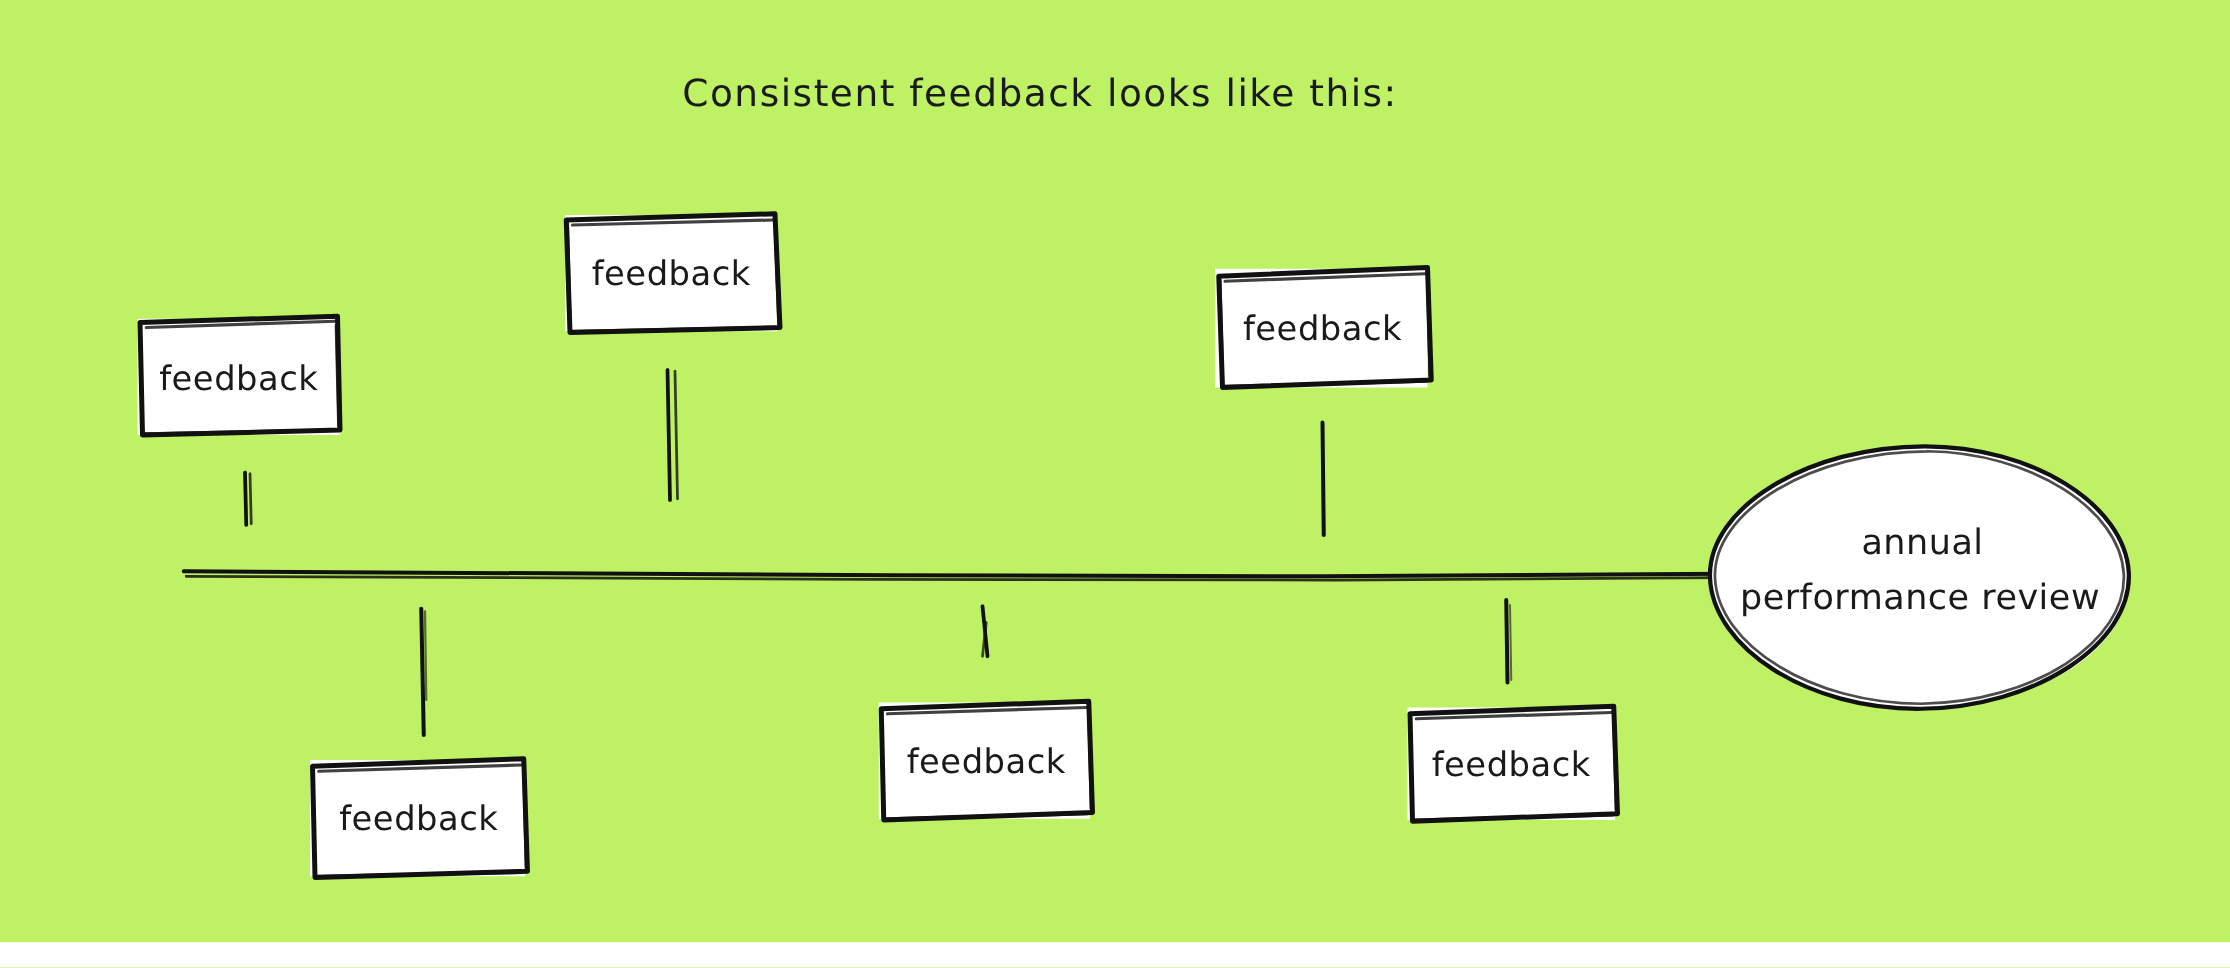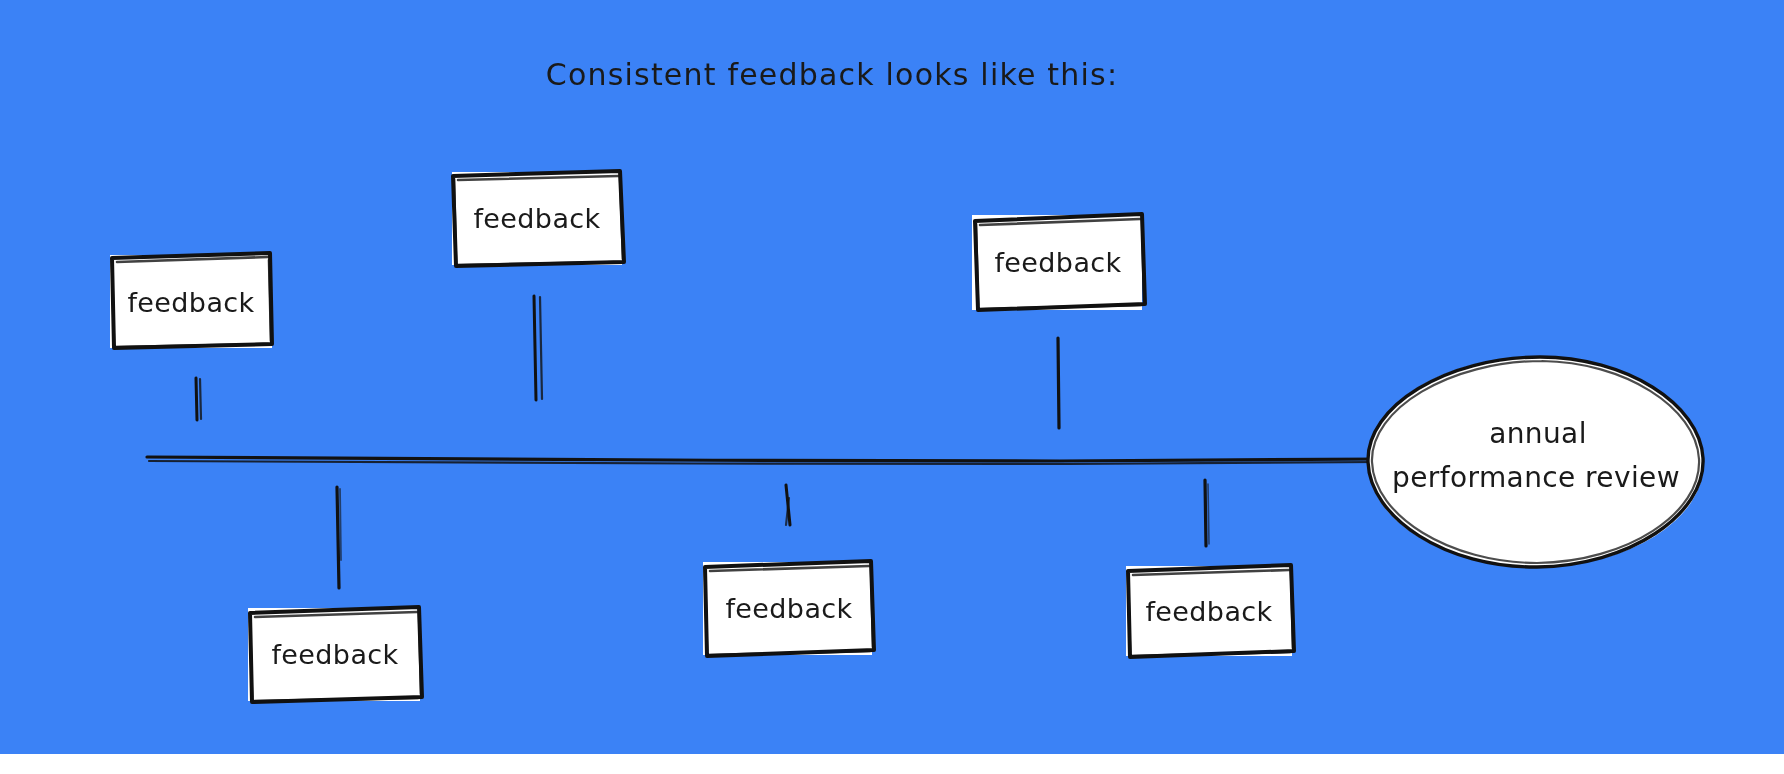--- a/index.html
+++ b/index.html
@@ -7,21 +7,21 @@
     padding: 0;
     background: #ffffff;
   }
   body {
     font-family: "DejaVu Sans", sans-serif;
   }
   #canvas-wrap {
     position: relative;
     width: 1784px;
     height: 754px;
-    background: #3b82f6;
+    background: #bef264;
     overflow: hidden;
   }
   svg#diagram {
     position: absolute;
     top: 0;
     left: 0;
     width: 1784px;
     height: 774px;
   }
   .hand-text {

